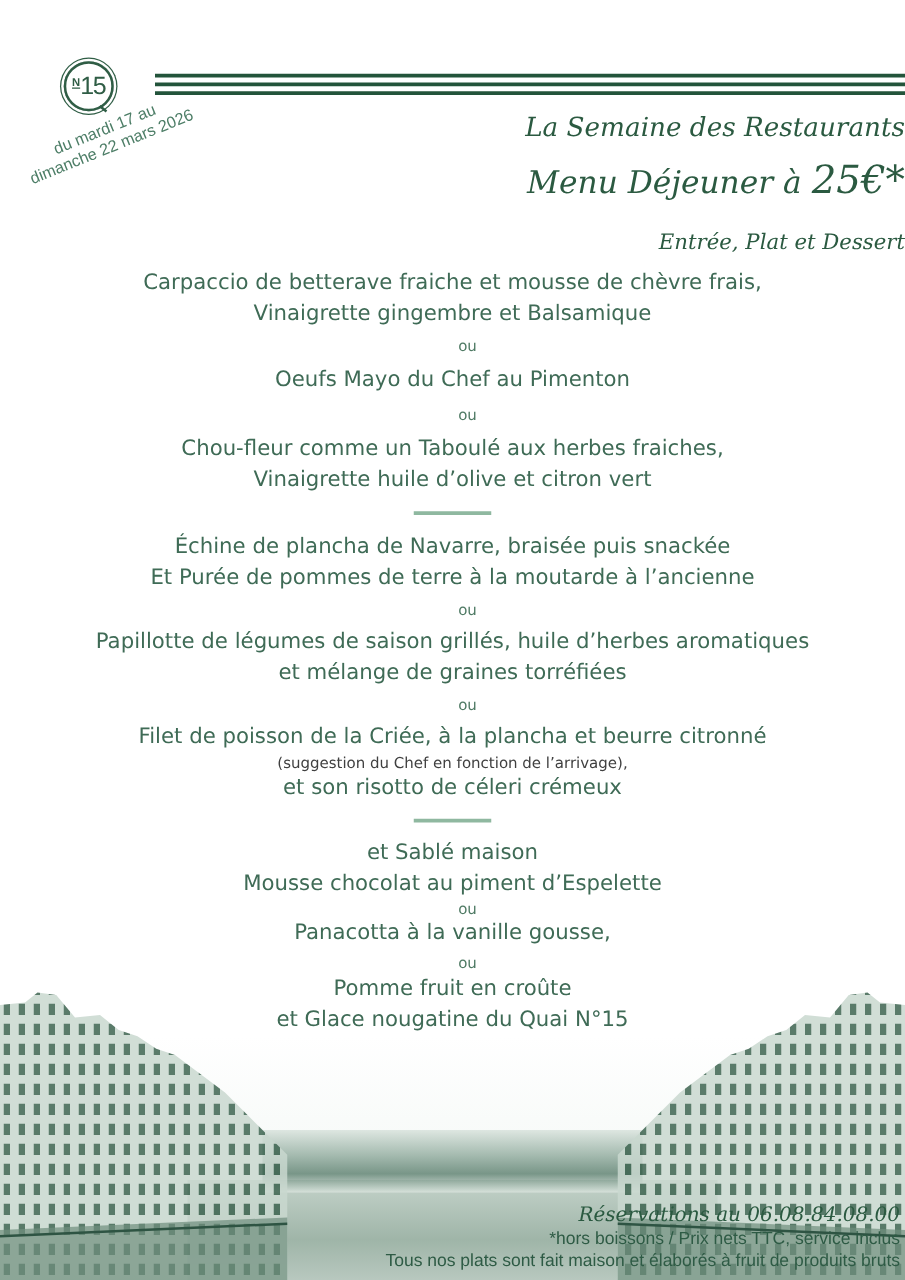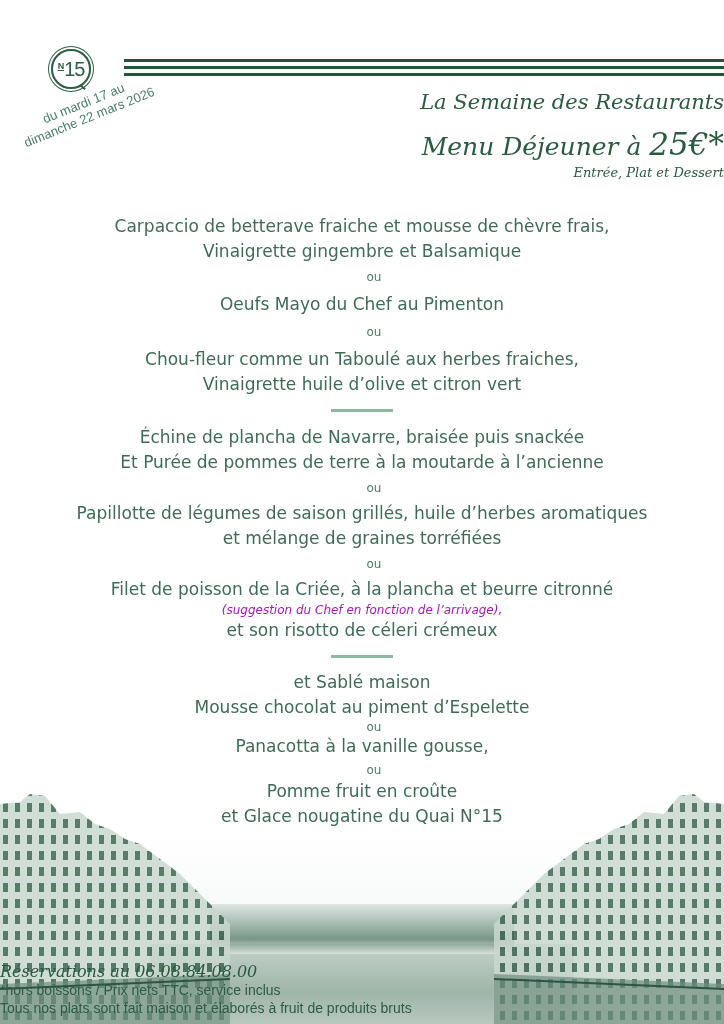--- a/index.html
+++ b/index.html
@@ -27,29 +27,29 @@
   .rule { position:absolute; left:124px; right:0; height:3px; background:#23543b; }
   .rule.r1 { top:59px; } .rule.r2 { top:66px; } .rule.r3 { top:73px; }
   
   .dates { position:absolute; left:2px; top:128px; width:170px; transform:rotate(-22deg); transform-origin:left top;
            font-family:"Liberation Sans", sans-serif; font-size:13px; line-height:15px; color:#4c7d66; text-align:center; }
   
   .script { font-family:"DejaVu Serif", serif; font-style:italic; color:#2b5a41; text-align:right; position:absolute; left:0; right:0; }
   .t1 { top:90px; font-size:21px; left:90px; }
   .t2 { top:126px; font-size:25px; left:90px; }
   .t2 .price { font-size:31px; }
-  .t3 { top:165px; font-size:13px; left:90px; }
+  .t3 { top:184px; font-size:17px; left:90px; }
   
   .menu { position:absolute; left:0; right:0; top:214px; text-align:center; font-family:"DejaVu Sans", sans-serif; }
   .dish { font-size:17px; line-height:25px; color:#3f6b56; }
   .ou { font-size:12px; color:#4f7a64;padding-left:24px; }
-  .note { font-size:12px; line-height:16px; color:#a21caf;font-style:italic; }
+  .note { font-size:12px; line-height:16px; color:#404040; }
   .sep { width:62px; height:3px; background:#8fb8a0; margin:0 auto; }
   
-  .footer { position:absolute; left:0; right:16px; top:962px; text-align:left; }
+  .footer { position:absolute; left:0; right:4px; top:962px; text-align:right; }
   .resa { font-family:"DejaVu Serif", serif; font-style:italic; font-size:16px; color:#2b5a41; }
   .fine { font-family:"Liberation Sans", sans-serif; font-size:14px; line-height:18px; color:#2e5b45; }
 </style>
 </head>
 <body>
 
 <div class="page">
 
   <div class="photo">
     <div class="sky"></div>

